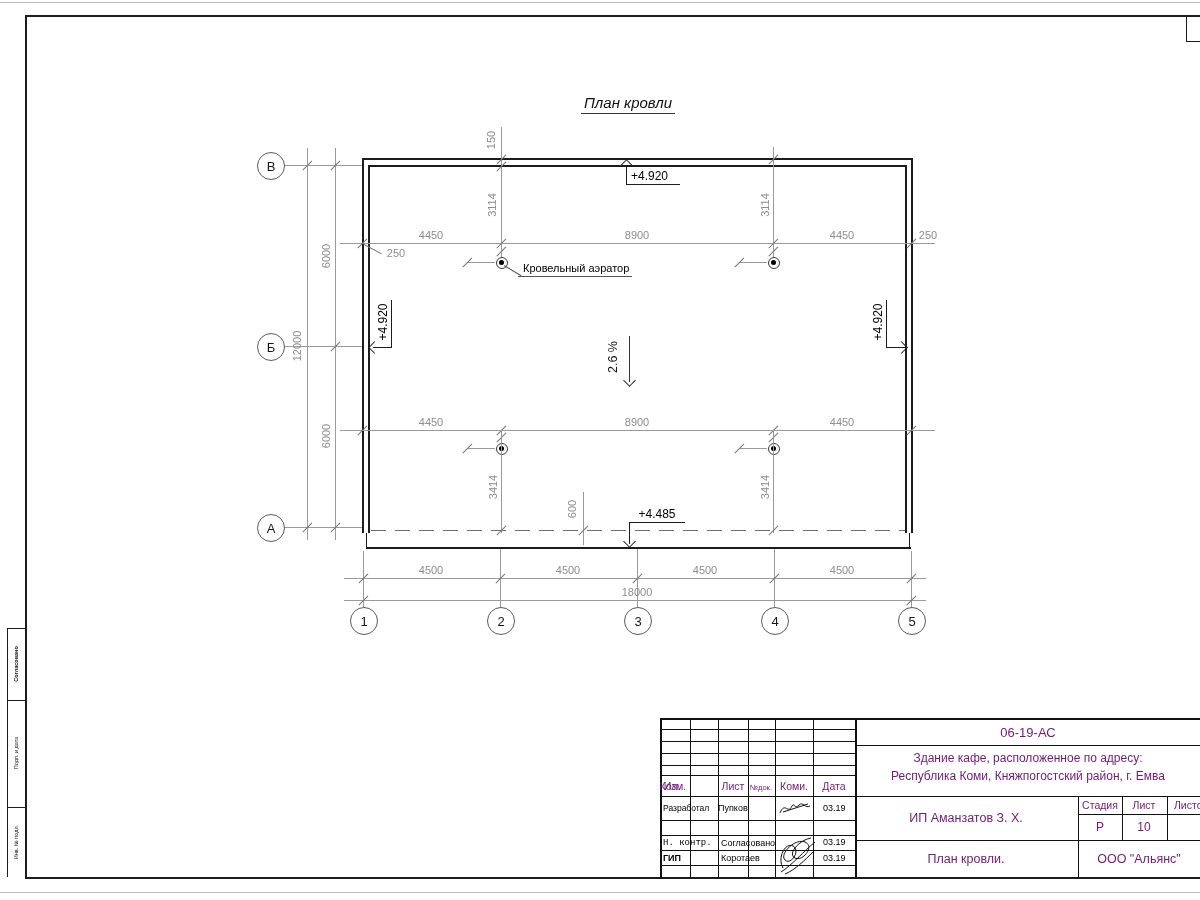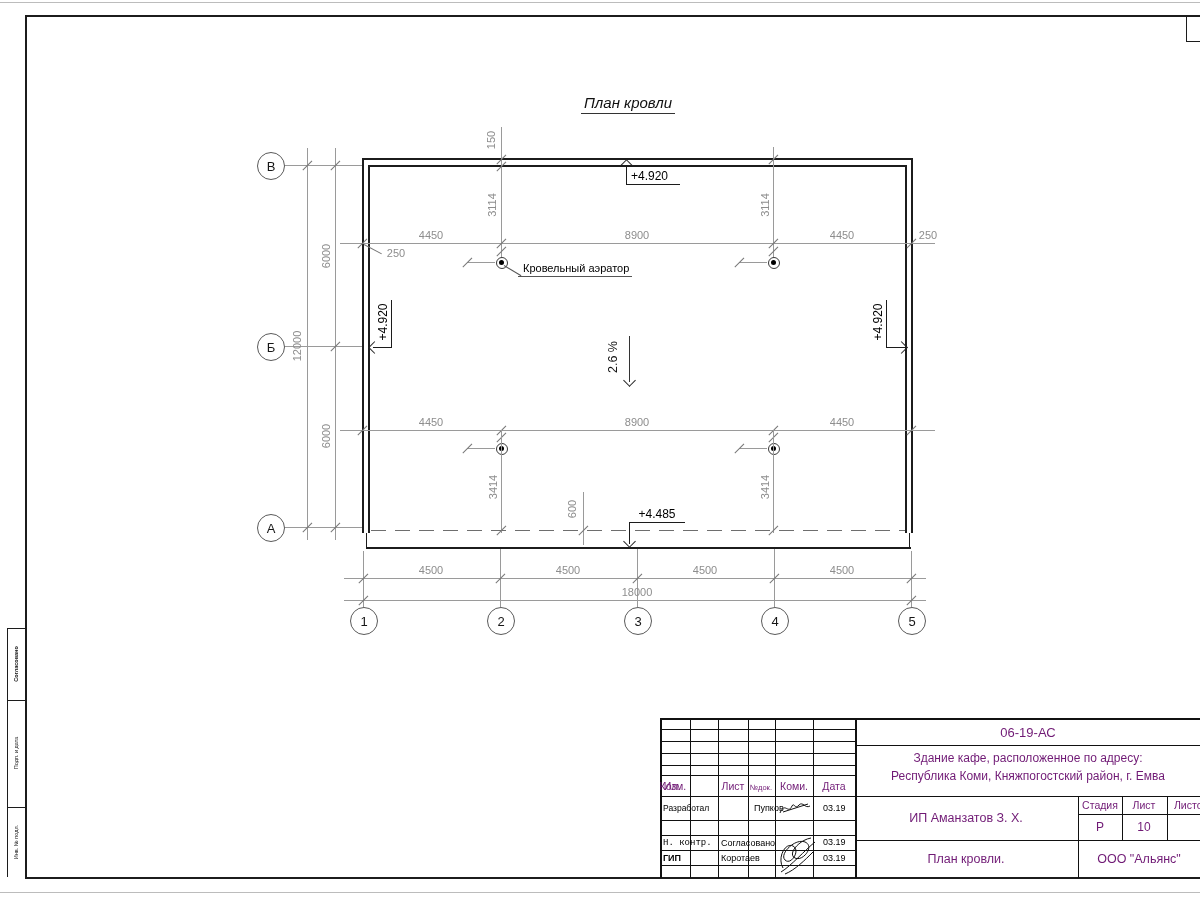--- a/index.html
+++ b/index.html
@@ -277,21 +277,21 @@
     <div class="tbl" style="left:660px;top:865px;width:195px;height:1px;"></div>
 
     <div class="tbt h" style="left:675px;top:786px;">Изм.</div>
     <div class="tbt h" style="left:670px;top:786px;">Кол.</div>
     <div class="tbt h" style="left:733px;top:786px;">Лист</div>
     <div class="tbt tiny" style="left:761px;top:787px;">№док.</div>
     <div class="tbt h" style="left:794px;top:786px;">Коми.</div>
     <div class="tbt h" style="left:834px;top:786px;">Дата</div>
 
     <div class="tbr" style="left:663px;top:808px;font-size:8.5px;">Разработал</div>
-    <div class="tbr" style="left:754px;top:808px;">Пупков</div>
+    <div class="tbr" style="left:718px;top:808px;">Пупков</div>
     <div class="tbr" style="left:823px;top:808px;">03.19</div>
     <div class="tbr" style="left:663px;top:843px;font-family:Liberation Mono, monospace;">Н. контр.</div>
     <div class="tbr" style="left:721px;top:843px;">Согласовано</div>
     <div class="tbr" style="left:823px;top:842px;">03.19</div>
     <div class="tbr" style="left:663px;top:858px;font-weight:bold;">ГИП</div>
     <div class="tbr" style="left:721px;top:858px;">Коротаев</div>
     <div class="tbr" style="left:823px;top:858px;">03.19</div>
 
     <svg class="sig" style="left:778px;top:798px;" width="34" height="20" viewBox="0 0 34 20">
       <path d="M2 15 C7 3 10 17 14 8 C16 4 17 12 21 7 C25 3 27 11 32 8 M5 14 L30 6" stroke="#111" stroke-width="1" fill="none"></path>

